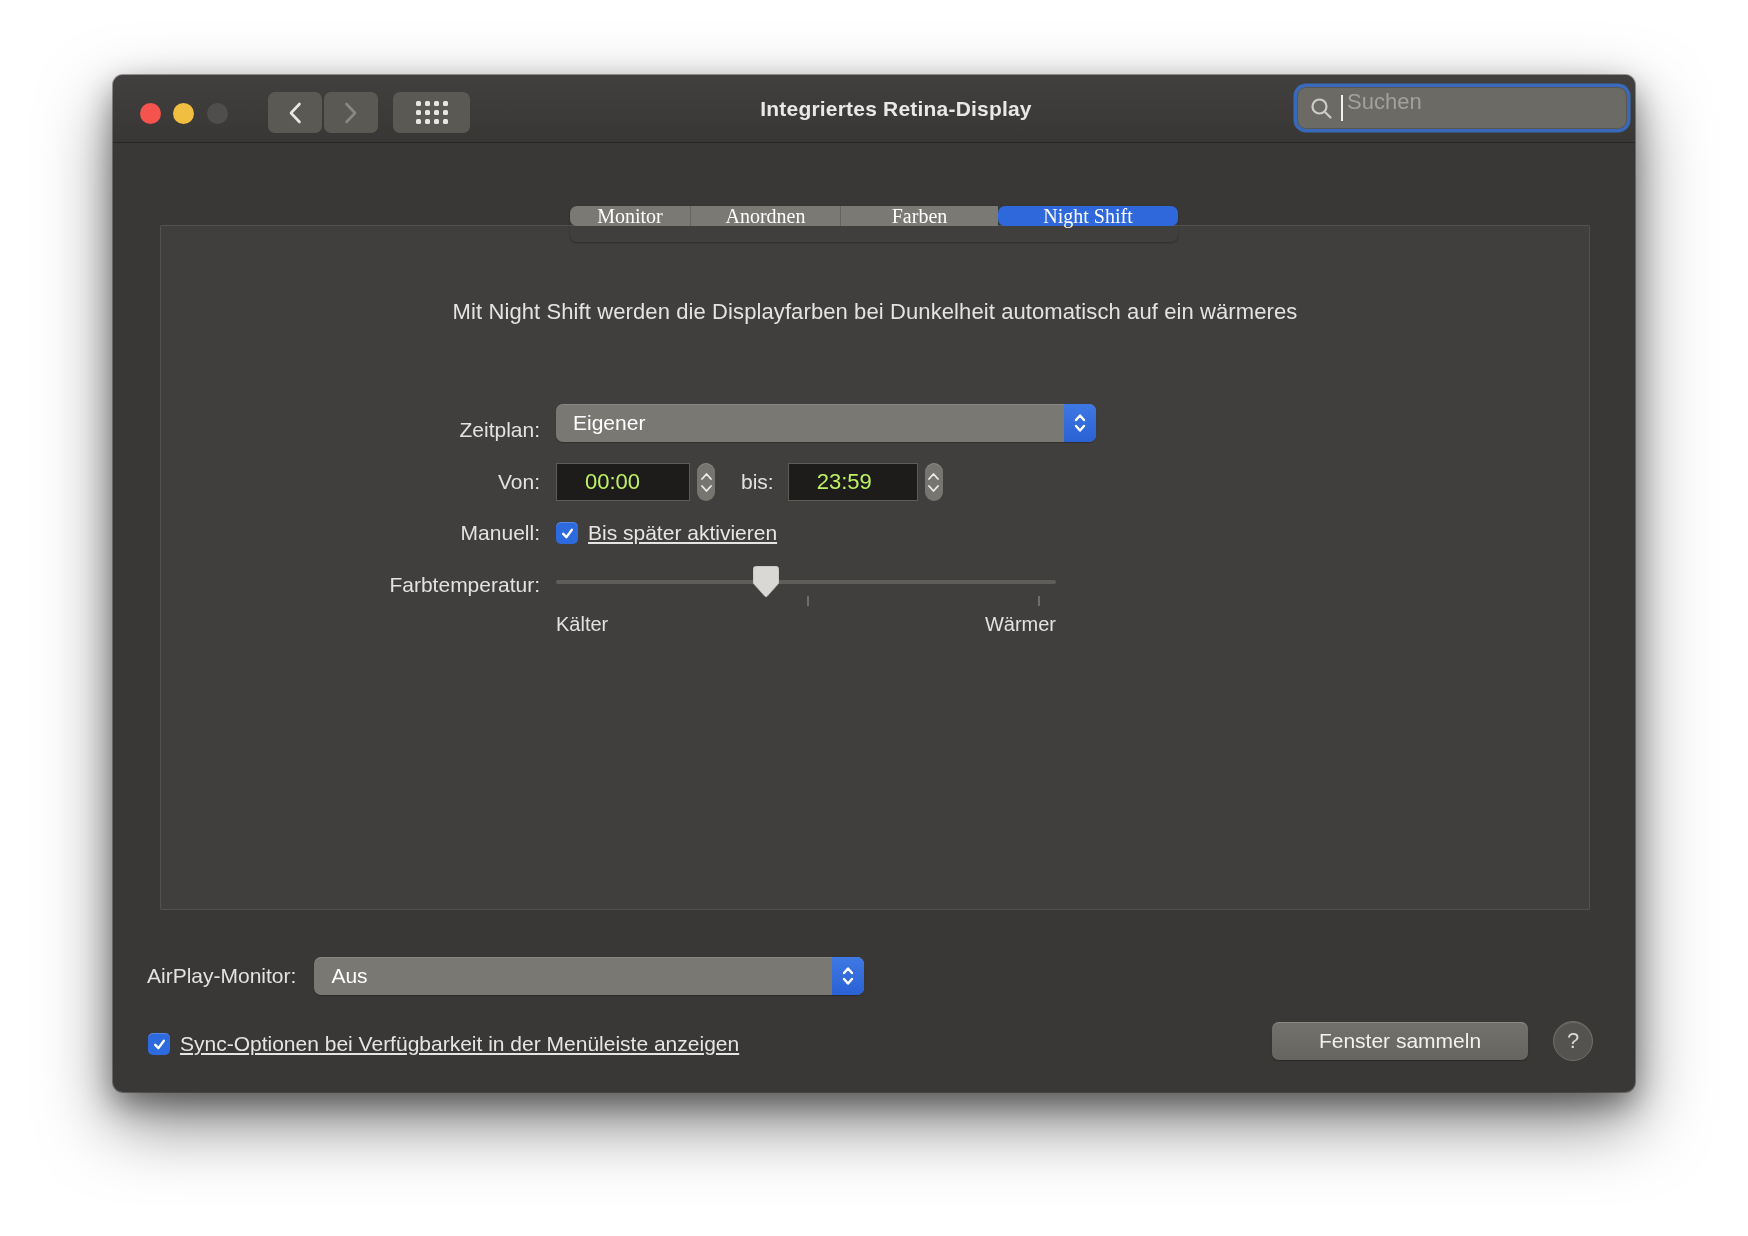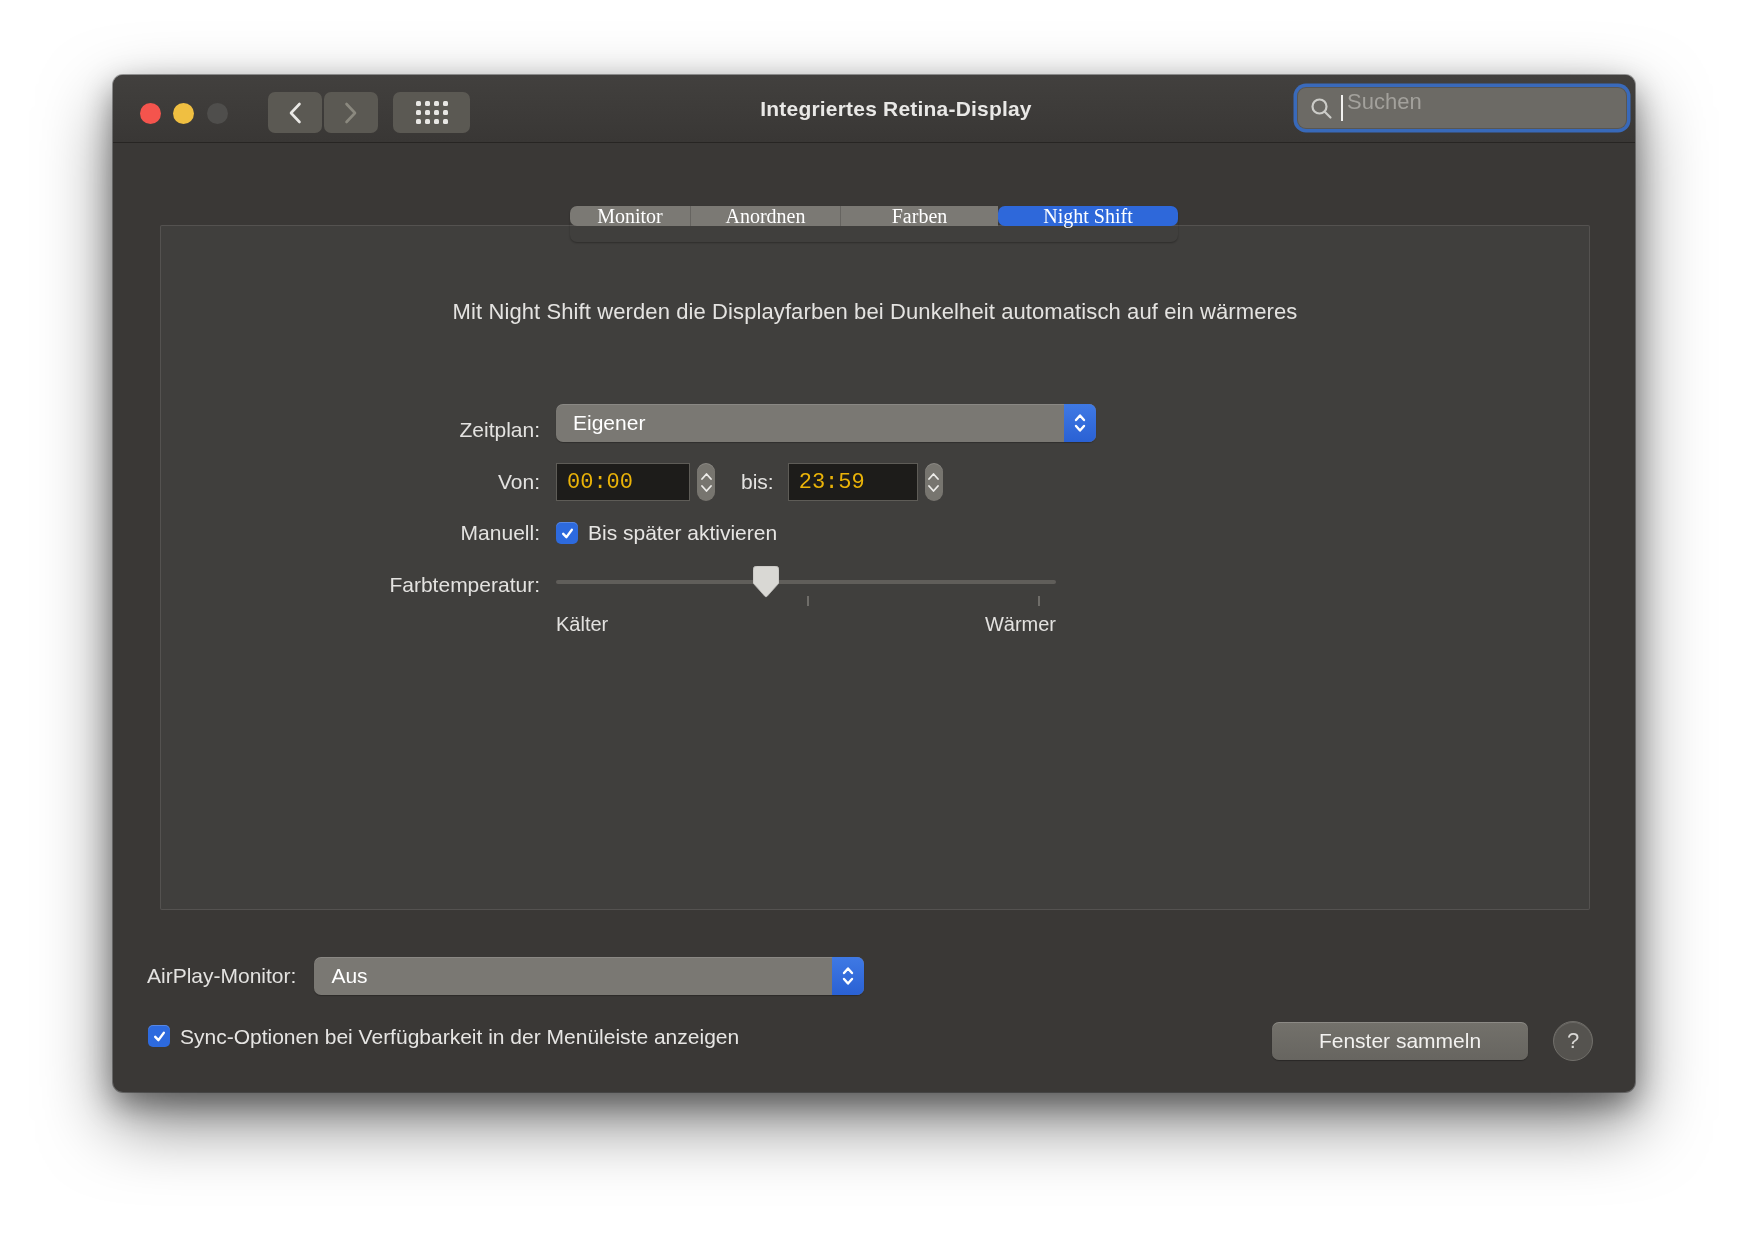--- a/index.html
+++ b/index.html
@@ -67,46 +67,46 @@
   
   .row{ position:absolute; left:47px; display:flex; align-items:center; }
   .form-label{ width:380px; text-align:right; margin-right:16px; color:#e3e2e0; font-size:21px; flex:none; }
 
   .popup{ position:relative; height:38px; background:#7a7873; border-radius:7px;
           display:flex; align-items:center; box-shadow:inset 0 1px 0 rgba(255,255,255,.12), 0 1px 1px rgba(0,0,0,.25); }
   .popup-text{ padding-left:17px; color:#fff; font-size:21px; }
   .popup-cap{ position:absolute; right:0; top:0; width:32px; height:38px; background:linear-gradient(#3f79e4,#2a61d4);
               border-radius:0 7px 7px 0; display:flex; align-items:center; justify-content:center; }
 
-  .time-field{ height:38px; background:#1d1c1a; border:1px solid #5e5c57; color:#eab308;
-               font-size:22px; font-family:Liberation Mono, monospace; padding-left:10px; }
+  .time-field{ height:38px; background:#1d1c1a; border:1px solid #5e5c57; color:#bef264;
+               font-size:22px; font-family:Liberation Sans, sans-serif; padding-left:28px; }
   .stepper{ width:18px; height:38px; background:#77756f; border-radius:9px; margin-left:7px;
             display:flex; flex-direction:column; align-items:center; justify-content:center; gap:5px;
             box-shadow:inset 0 1px 0 rgba(255,255,255,.15); }
 
   .checkbox{ width:22px; height:22px; border-radius:5px; background:#2d6ade; flex:none;
              display:flex; align-items:center; justify-content:center;
              box-shadow:inset 0 1px 0 rgba(255,255,255,.2); }
   .checkbox .check{ display:none; }
   .checkbox.checked .check{ display:block; }
-  .check-text{ margin-left:10px; color:#e6e5e3; font-size:21px; }
+  .check-text{ margin-left:10px; color:#e6e5e3; font-size:21px;text-decoration:underline; }
 
   
   .slider-block{ position:absolute; left:443px; top:487px; width:500px; height:46px; }
   .slider-track{ position:absolute; left:0; right:0; top:18px; height:4px; background:#605e5a; border-radius:2px; }
   .slider-thumb{ position:absolute; top:4px; width:26px; height:32px; }
   .slider-tick{ position:absolute; top:34px; width:2px; height:10px; background:#6f6d69; }
   .tick-mid{ left:251px; } .tick-right{ left:482px; }
   .slider-labels{ position:absolute; left:443px; top:538px; width:500px; display:flex; justify-content:space-between;
                   color:#e2e1df; font-size:20px; }
 
   
   .airplay-row{ position:absolute; left:34px; top:882px; height:38px; display:flex; align-items:center; }
   .airplay-label{ color:#e3e2e0; font-size:21px; margin-right:18px; }
-  .sync-row{ position:absolute; left:35px; top:950px; height:38px; display:flex; align-items:flex-start; }
+  .sync-row{ position:absolute; left:35px; top:950px; height:38px; display:flex; align-items:center; }
   .gather-btn{ position:absolute; left:1159px; top:947px; width:256px; height:38px;
                background:linear-gradient(#73716b,#676560); border:none; border-radius:7px;
                color:#f2f1ef; font-size:21px; font-family:inherit;
                box-shadow:inset 0 1px 0 rgba(255,255,255,.18), 0 1px 1px rgba(0,0,0,.3); }
   .help-btn{ position:absolute; left:1440px; top:946px; width:40px; height:40px; border-radius:50%;
              background:#55534f; border:1px solid #716f6a; color:#d9d8d5; font-size:22px; font-family:inherit;
              display:flex; align-items:center; justify-content:center;
              box-shadow:inset 0 1px 0 rgba(255,255,255,.12); }
 </style>
 </head>

